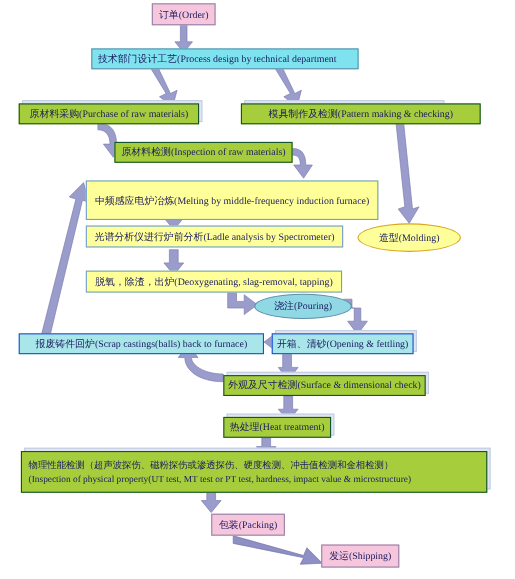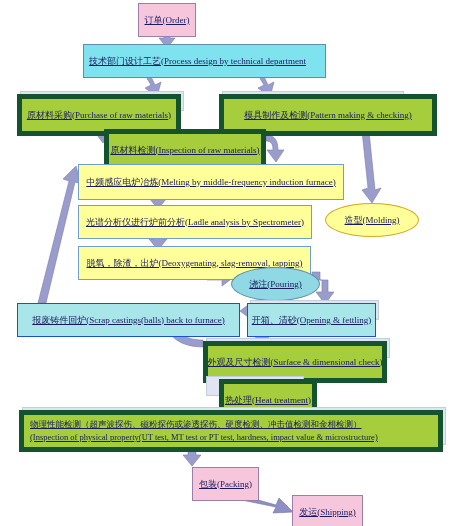--- a/index.html
+++ b/index.html
@@ -21,39 +21,38 @@
     position: absolute;
     box-sizing: border-box;
     display: flex;
     align-items: center;
     justify-content: center;
     text-align: center;
     color: #1a1a5e;
     font-size: 9px;
     line-height: 11px;
     letter-spacing: 0px;
-    padding: 16px 3px;
+    padding: 4px 3px;
     white-space: nowrap;
     overflow: hidden;
-    text-decoration: underline;
   }
   .node.multiline {
     white-space: normal;
     flex-direction: column;
     justify-content: center;
     align-items: flex-start;
     text-align: left;
     padding-left: 6px;
   }
   .node.multiline > span { display: block; }
 
   
   .pink   { background: #f6c6dd; border: 1px solid #9a7fa8; }
   .cyan   { background: #7fe3ef; border: 1px solid #5f8fa8; }
-  .green  { background: #a6cd3c; border: 5px solid #14532d; }
+  .green  { background: #a6cd3c; border: 1px solid #14532d; }
   .yellow { background: #ffff99; border: 1px solid #6f9fd0; }
   .cyanlt { background: #a8e6ea; border: 1px solid #1d4ed8; }
   .ell-yellow {
     background: #ffff99;
     border: 1px solid #d9a520;
     border-radius: 50%;
   }
   .ell-cyan {
     background: #8fd8e4;
     border: 1px solid #5f8fa8;
@@ -209,21 +208,21 @@
   <div class="node cyanlt" style="left:247px; top:303px; width:129px; height:19px;">
     <span>开箱、清砂(Opening &amp; fettling)</span>
   </div>
 
   <div class="shadow" style="left:206px; top:338px; width:184px; height:20px;"></div>
   <div class="node green" style="left:203px; top:341px; width:184px; height:19px;">
     <span>外观及尺寸检测(Surface &amp; dimensional check)</span>
   </div>
 
   <div class="shadow" style="left:206px; top:376px; width:98px; height:20px;"></div>
-  <div class="node green" style="left:219px; top:379px; width:98px; height:19px;">
+  <div class="node green" style="left:203px; top:379px; width:98px; height:19px;">
     <span>热处理(Heat treatment)</span>
   </div>
 
   <div class="shadow" style="left:22px; top:407px; width:424px; height:38px;"></div>
   <div class="node green multiline" style="left:19px; top:410px; width:424px; height:38px; font-size:8.5px; line-height:13px;">
     <span>物理性能检测（超声波探伤、磁粉探伤或渗透探伤、硬度检测、冲击值检测和金相检测）</span>
     <span>(Inspection of physical property(UT test, MT test or PT test, hardness, impact value &amp; microstructure)</span>
   </div>
 
   <div class="node pink" style="left:168px; top:467px; width:67px; height:20px;margin-left:24px;">

